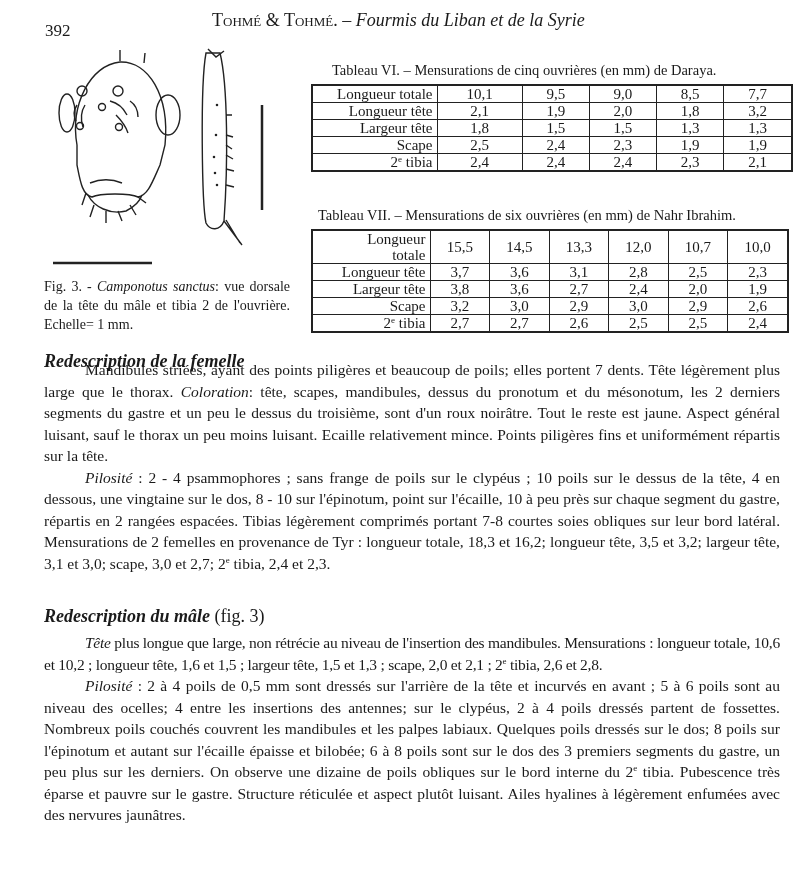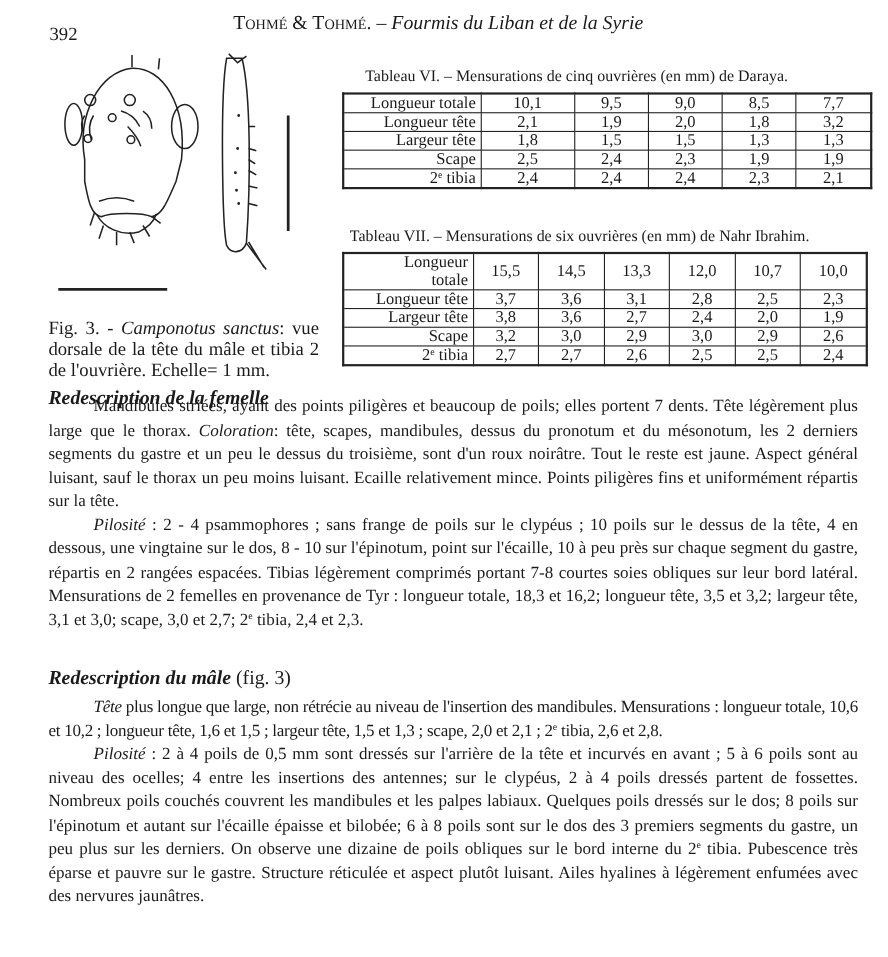--- a/index.html
+++ b/index.html
@@ -8,21 +8,21 @@
     font-family: "Liberation Serif", "DejaVu Serif", serif; color: #1a1a1a;
   }
   .page-number { position: absolute; left: 45px; top: 21px; font-size: 17px; }
   .running-head { position: absolute; left: 212px; top: 10px; font-size: 18px; }
   .running-head .sc { font-variant: small-caps; }
   .running-head i { font-style: italic; }
 
   .figure { position: absolute; left: 30px; top: 45px; width: 265px; height: 230px; }
   .fig-caption {
     position: absolute; left: 44px; top: 277px; width: 246px;
-    font-size: 17px; line-height: 19px; text-align: justify; margin-top: 12px;
+    font-size: 14px; line-height: 19px; text-align: justify;
   }
   .fig-caption i { font-style: italic; }
 
   .table-title { position: absolute; font-size: 14.5px; white-space: nowrap; }
   table.meas {
     position: absolute; border-collapse: collapse; font-size: 15px;
   }
   table.meas td {
     border: 1px solid #222; padding: 0 4px; height: 16px; line-height: 16px;
     text-align: center;

